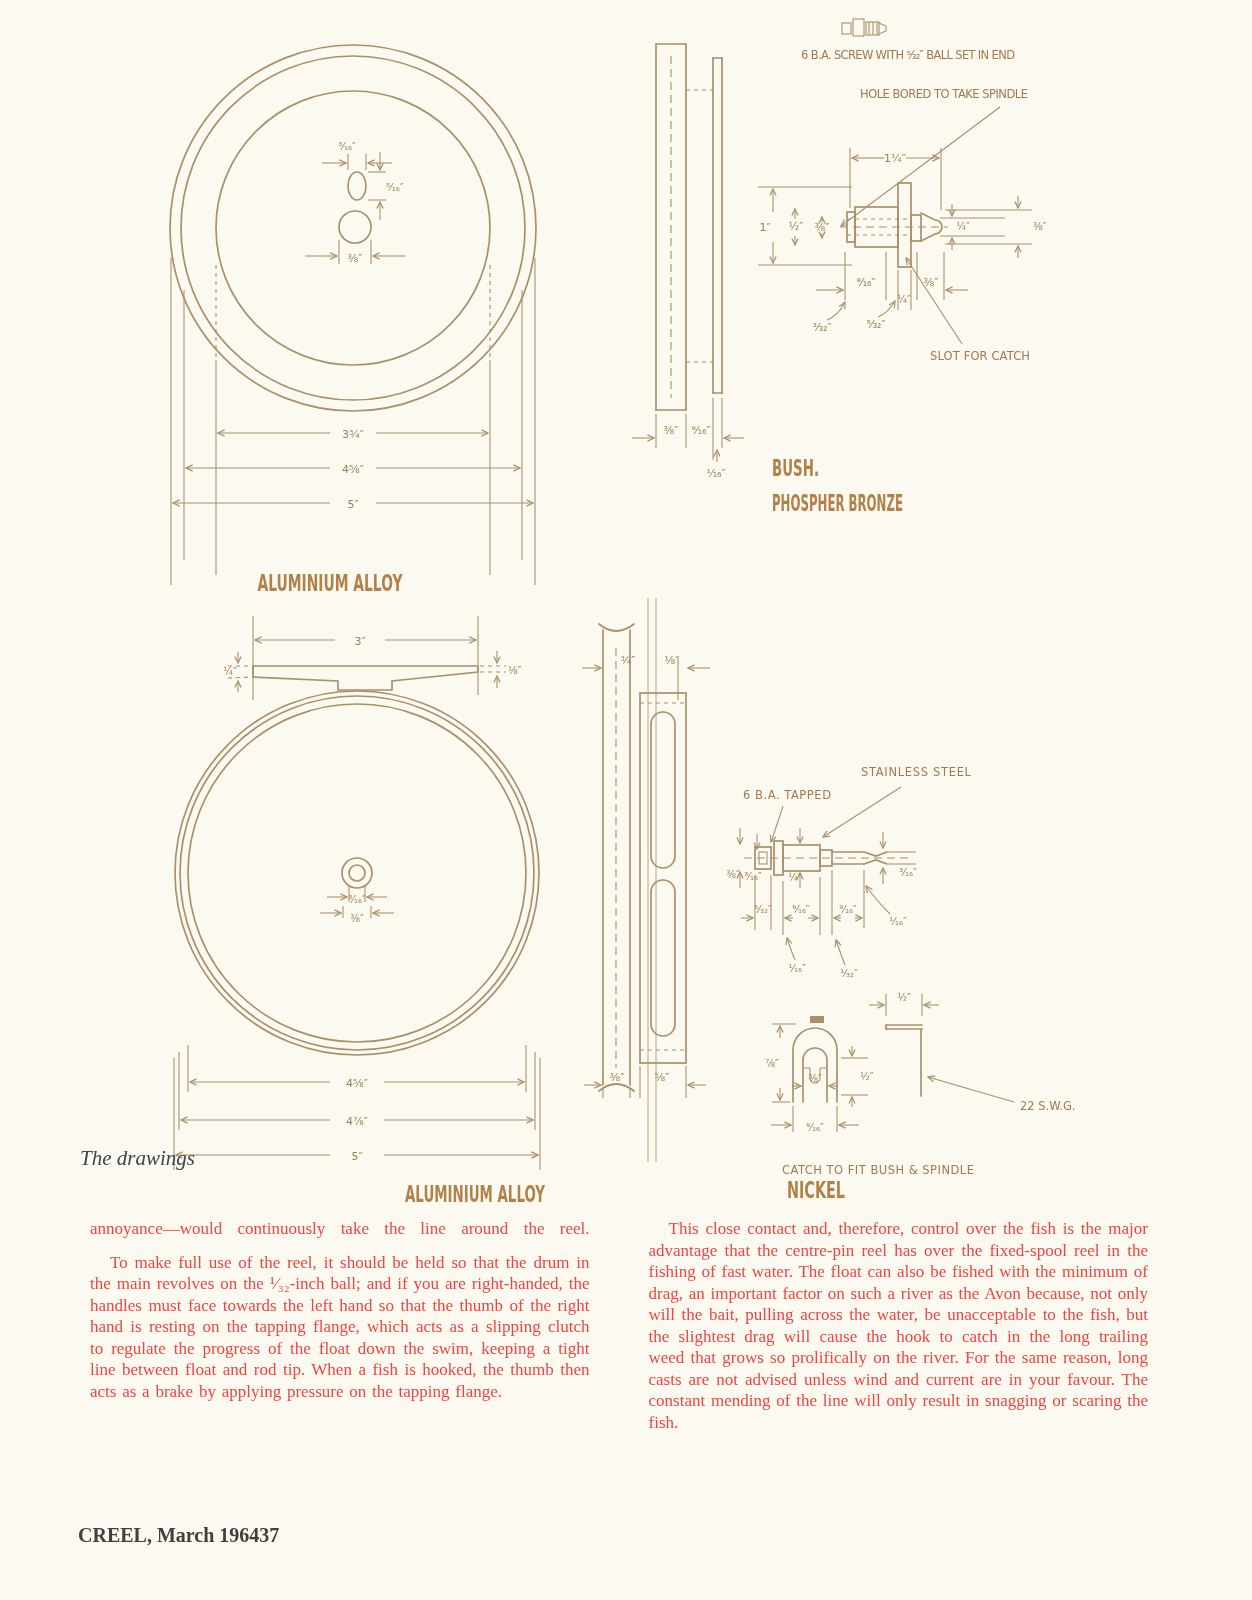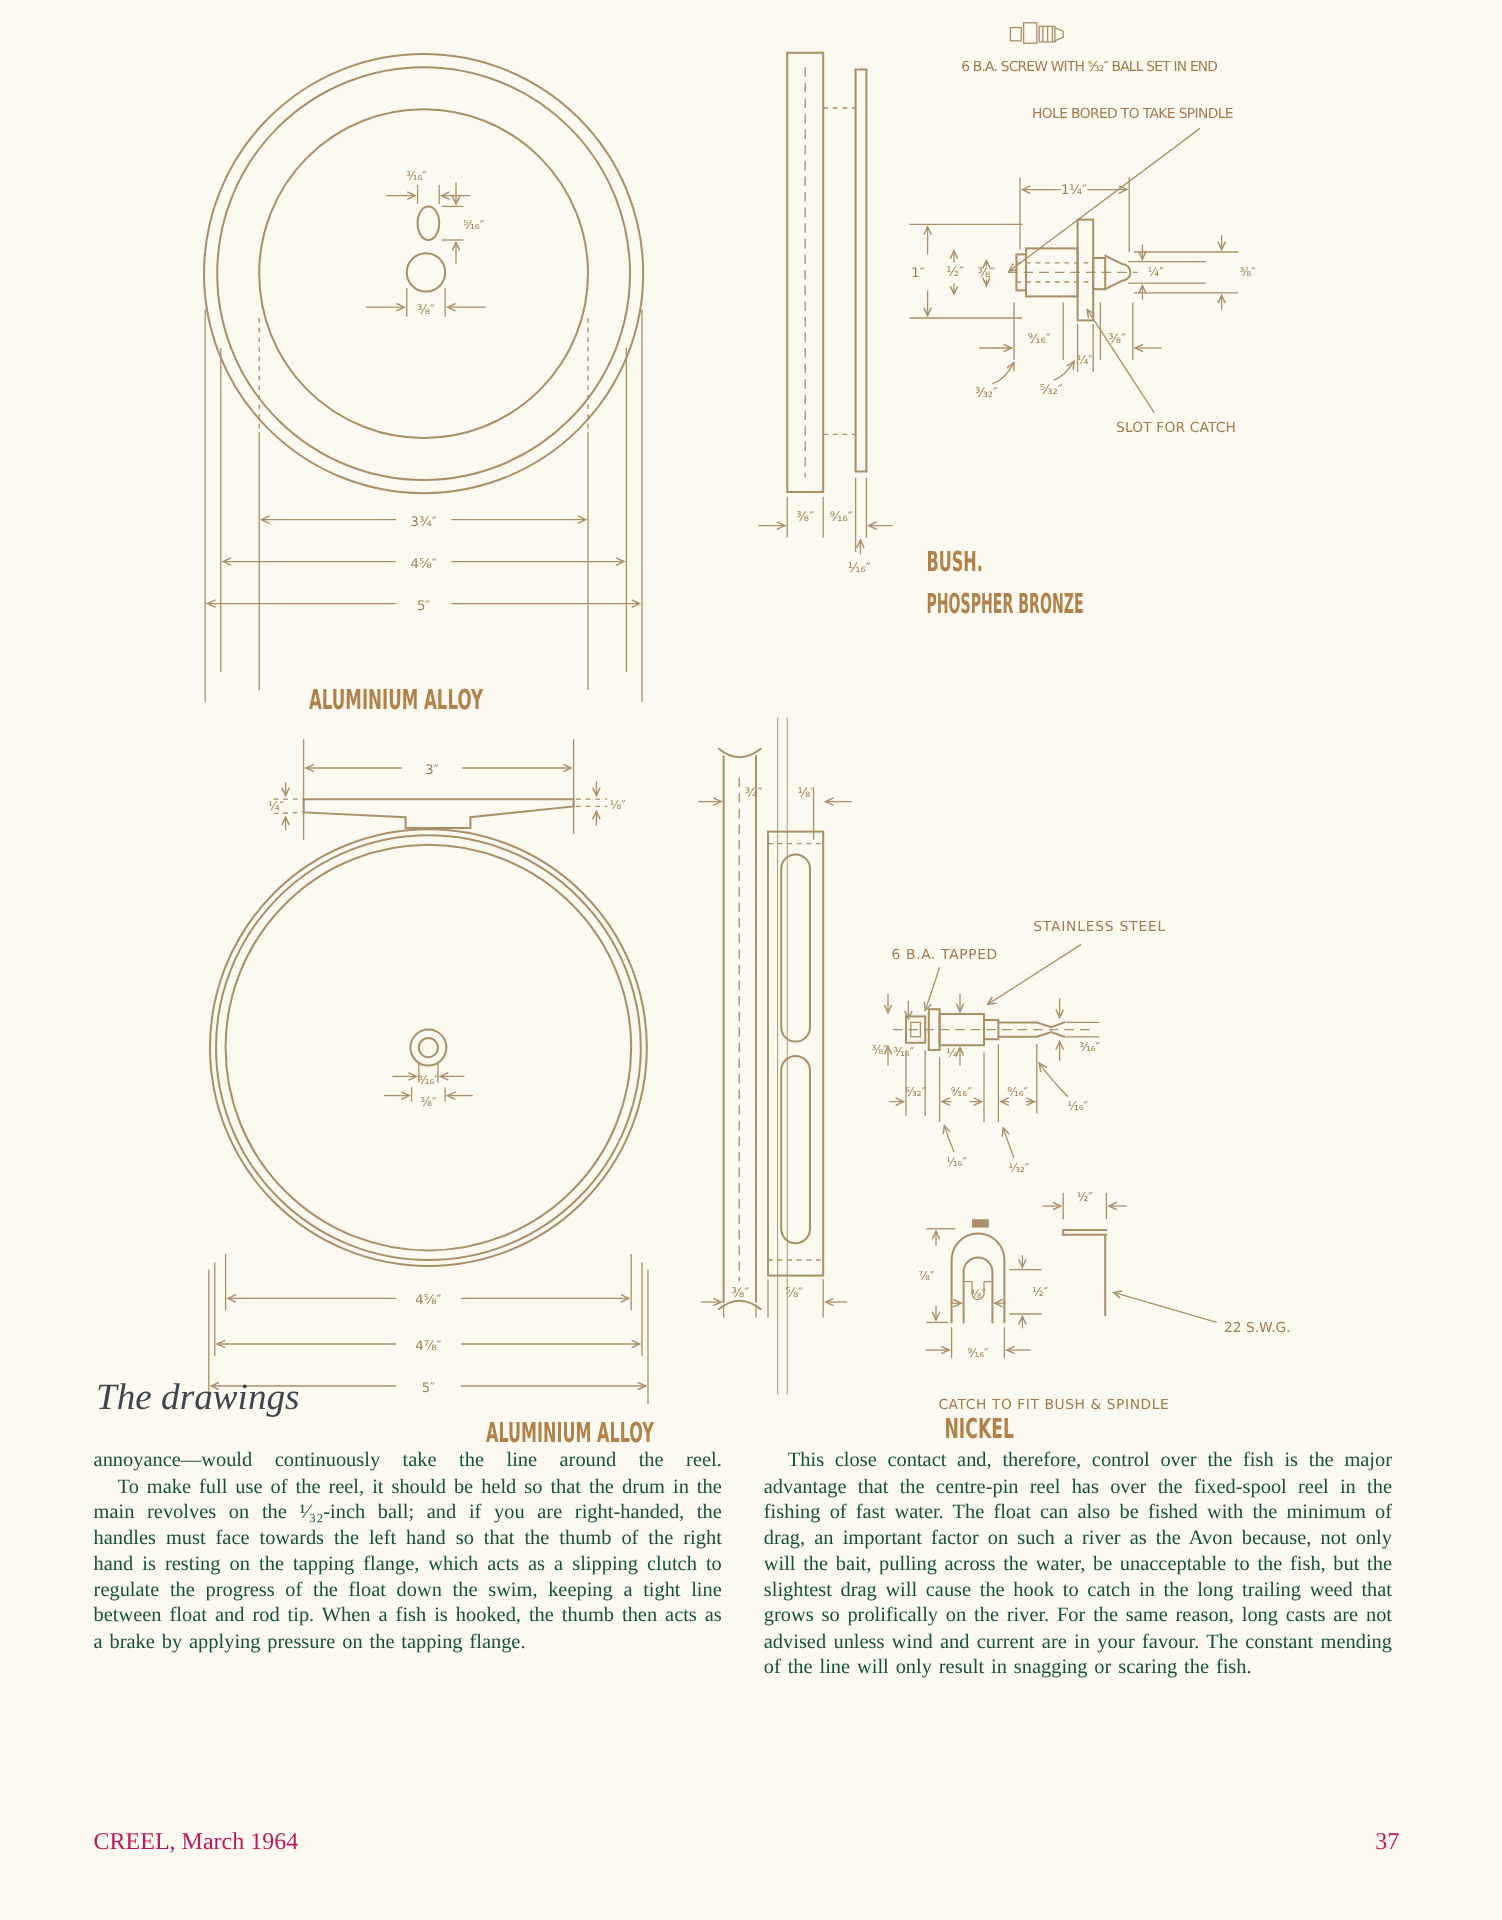--- a/index.html
+++ b/index.html
@@ -14,37 +14,37 @@
   .lt  { stroke:#a9906a; stroke-width:1.1; fill:none; }
   .ax  { stroke:#b59c77; stroke-width:0.9; fill:none; }
   .dsh { stroke-dasharray:8 5; }
   .dsh2{ stroke-dasharray:4 4; }
   .dim  { font-size:11px; fill:#9d7e52; }
   .dims { font-size:10px; fill:#9d7e52; }
   .note { font-size:11.5px; fill:#9f7a4e; }
   .ttl  { font-size:23px; font-weight:bold; fill:#b28049; }
   .heading {
     position:absolute; top:1146px; left:80px;
-    font-style:italic; font-size:31px; color:#3d454d;
+    font-style:italic; font-size:21px; color:#3d454d;
   }
   .article {
     position:absolute; top:1206px; left:78px; width:1082px;
     display:flex; gap:35px;
   }
   .col { flex:1; }
   .col p {
-    margin:0; text-align:justify; font-size:17px; line-height:21.5px;
-    color:#14532d; word-spacing:1.5px;
+    margin:12px; text-align:justify; font-size:17px; line-height:21.5px;
+    color:#ef4444; word-spacing:1.5px;
   }
   .col p.ind  { text-indent:20px; }
   .col p.cont { text-align-last:justify; }
   .footer {
     position:absolute; top:1524px; left:78px; width:1088px;
-    display:flex; justify-content:space-between;
-    font-size:20px; color:#be185d;
+    display:flex; justify-content:flex-start;
+    font-size:20px; color:#404040;font-weight:bold;
   }
 </style>
 </head>
 <body>
 
 <div class="page">
 
 <svg class="drawings" width="1252" height="1205" viewBox="0 0 1252 1205">
   <defs>
     <marker id="ah" viewBox="0 0 10 10" refX="8.5" refY="5" markerWidth="8" markerHeight="8" orient="auto-start-reverse">

